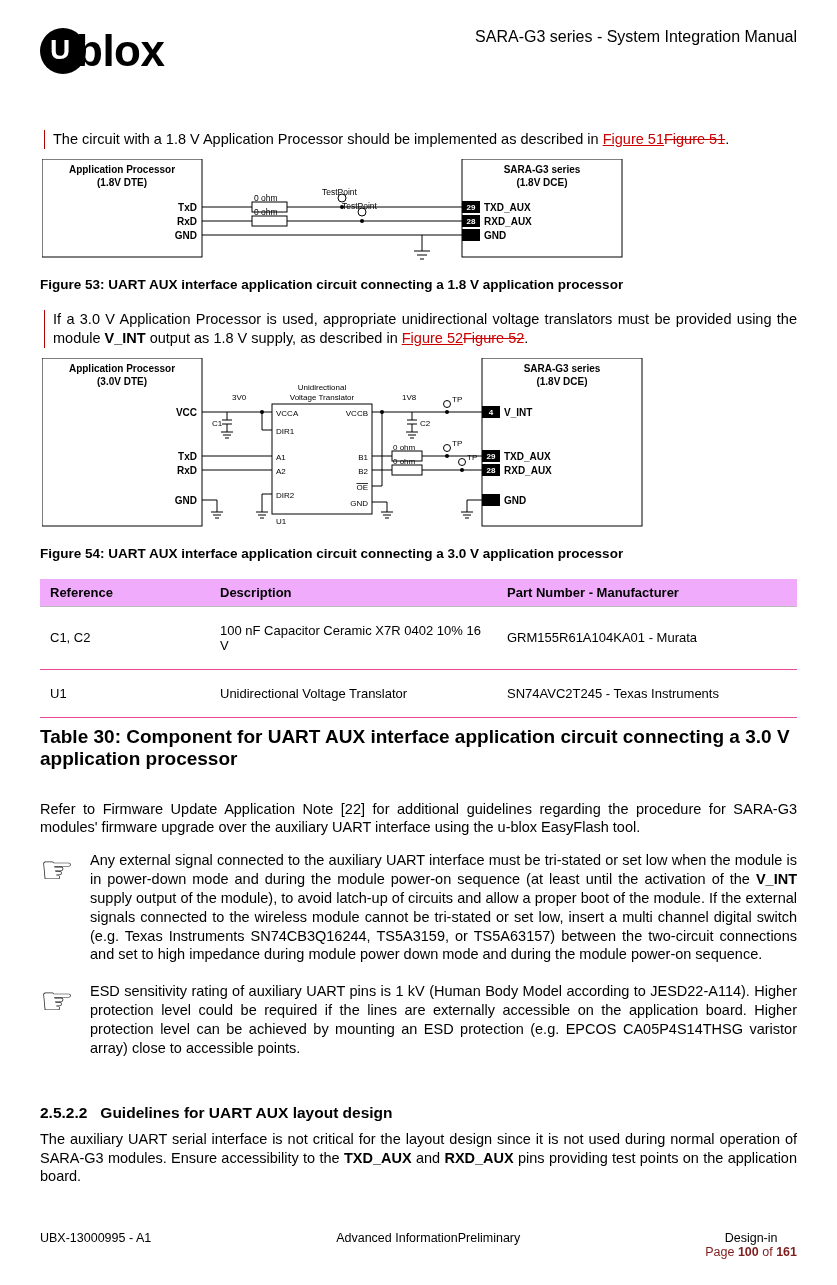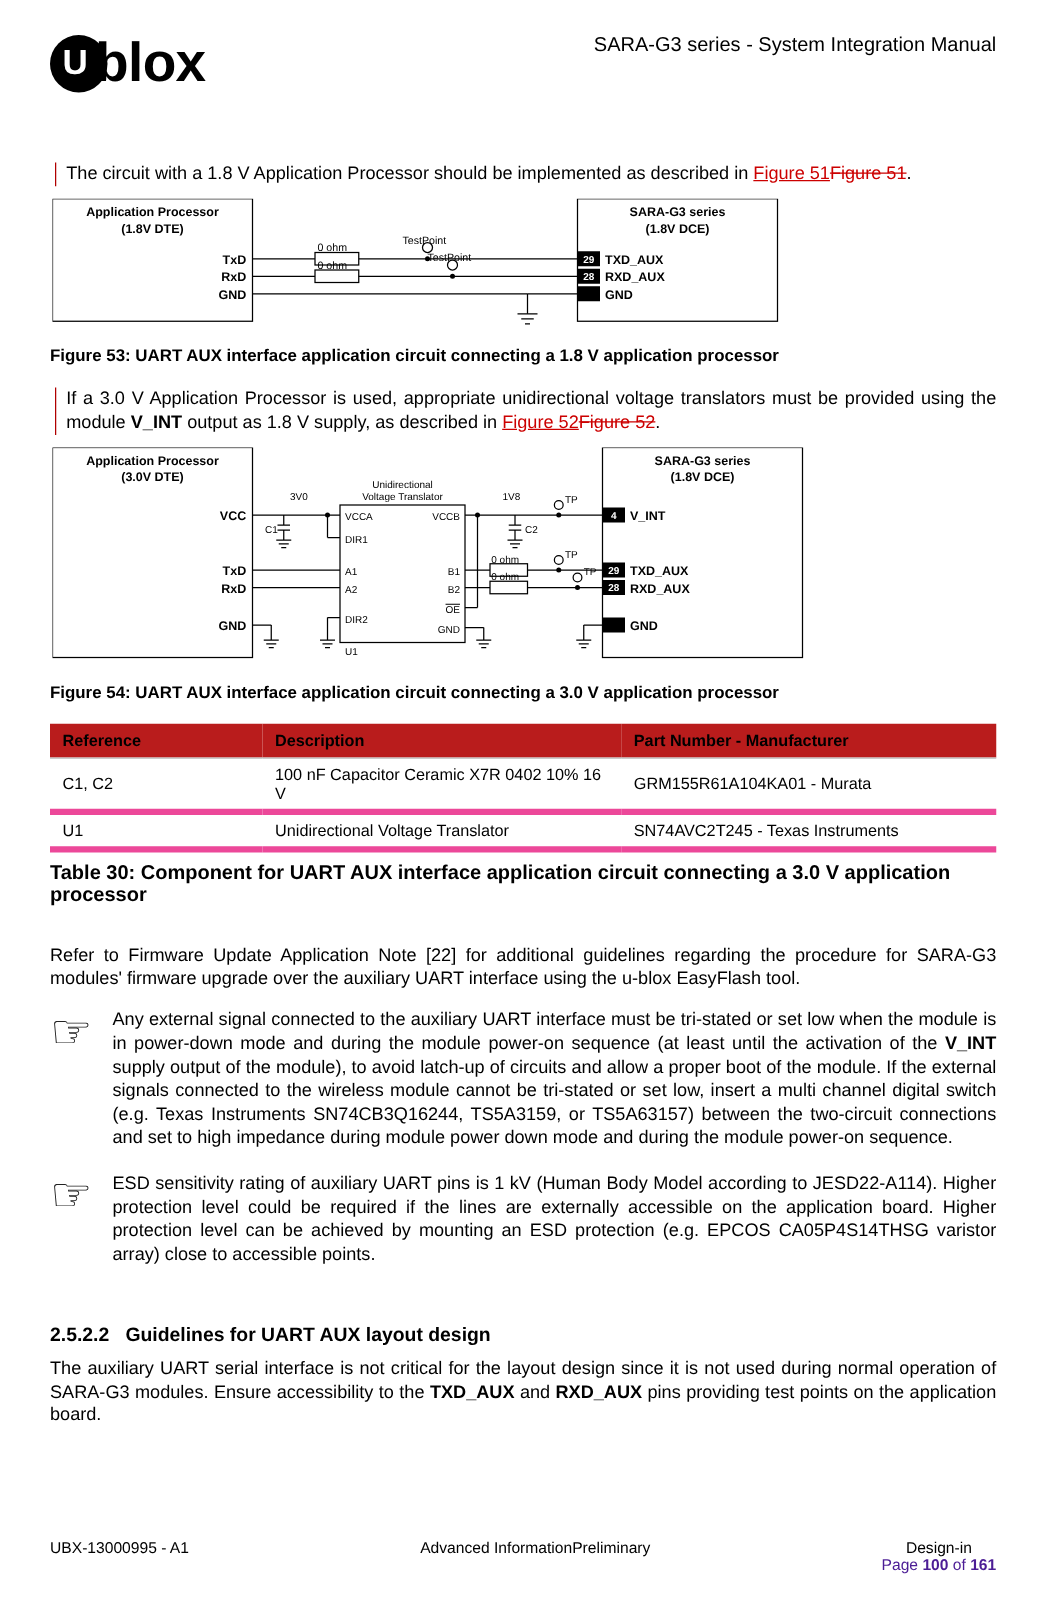--- a/index.html
+++ b/index.html
@@ -12,30 +12,30 @@
     .logo-text { font-size: 44px; font-weight: bold; letter-spacing: -0.5px; }
     .hdr-doc { font-size: 16px; }
     .revbar { border-left: 1.5px solid #b00000; padding-left: 8px; margin: 0 0 10px 4px; }
     .body-text { font-size: 14.5px; line-height: 1.3; text-align: justify; margin: 0 0 4px 0; }
     .figlink { color: #cc0000; text-decoration: underline; }
     .figlink-strike { color: #cc0000; text-decoration: line-through; }
     .diagram { margin: 2px 0 4px 2px; text-align: right; }
     .diagram svg { display: block; }
     .fig-caption { font-size: 13.5px; font-weight: bold; margin: 8px 0 18px 0; }
     .tbl { width: 100%; border-collapse: collapse; font-size: 13px; margin: 10px 0 2px 0; }
-    .tbl th { text-align: left; background: #b91c1c; padding: 6px 10px; font-weight: bold; border-bottom: 1px solid #bbb; }
-    .tbl td { padding: 5px 10px; border-bottom: 5px solid #ec4899; }
-    .tbl-caption { font-size: 16px; font-weight: bold; margin: 8px 0 30px 0; }
+    .tbl th { text-align: left; background: #f0abfc; padding: 6px 10px; font-weight: bold; border-bottom: 1px solid #bbb; }
+    .tbl td { padding: 16px 10px; border-bottom: 1px solid #ec4899; }
+    .tbl-caption { font-size: 19px; font-weight: bold; margin: 8px 0 30px 0; }
     .note-row { display: flex; margin: 14px 0 0 0; }
     .hand { width: 50px; flex: 0 0 50px; font-size: 38px; line-height: 1; color: #222; font-family: "Segoe UI Symbol", sans-serif; }
     .note-row .body-text { flex: 1; }
     .section-h { font-size: 15.5px; font-weight: bold; margin: 42px 0 8px 0; }
     .footer { position: absolute; left: 40px; right: 40px; bottom: 26px; display: flex; justify-content: space-between; font-size: 12.5px; }
     .footer .right { text-align: center; }
-    .footer .pg { color: #4c1d95; }
+    .footer .pg { color: #7f1d1d; }
   </style>
 </head>
 <body>
 
 <div class="page">
 
   <div class="hdr">
     <div class="logo">
       <div class="logo-mark">
           <span>U</span>

